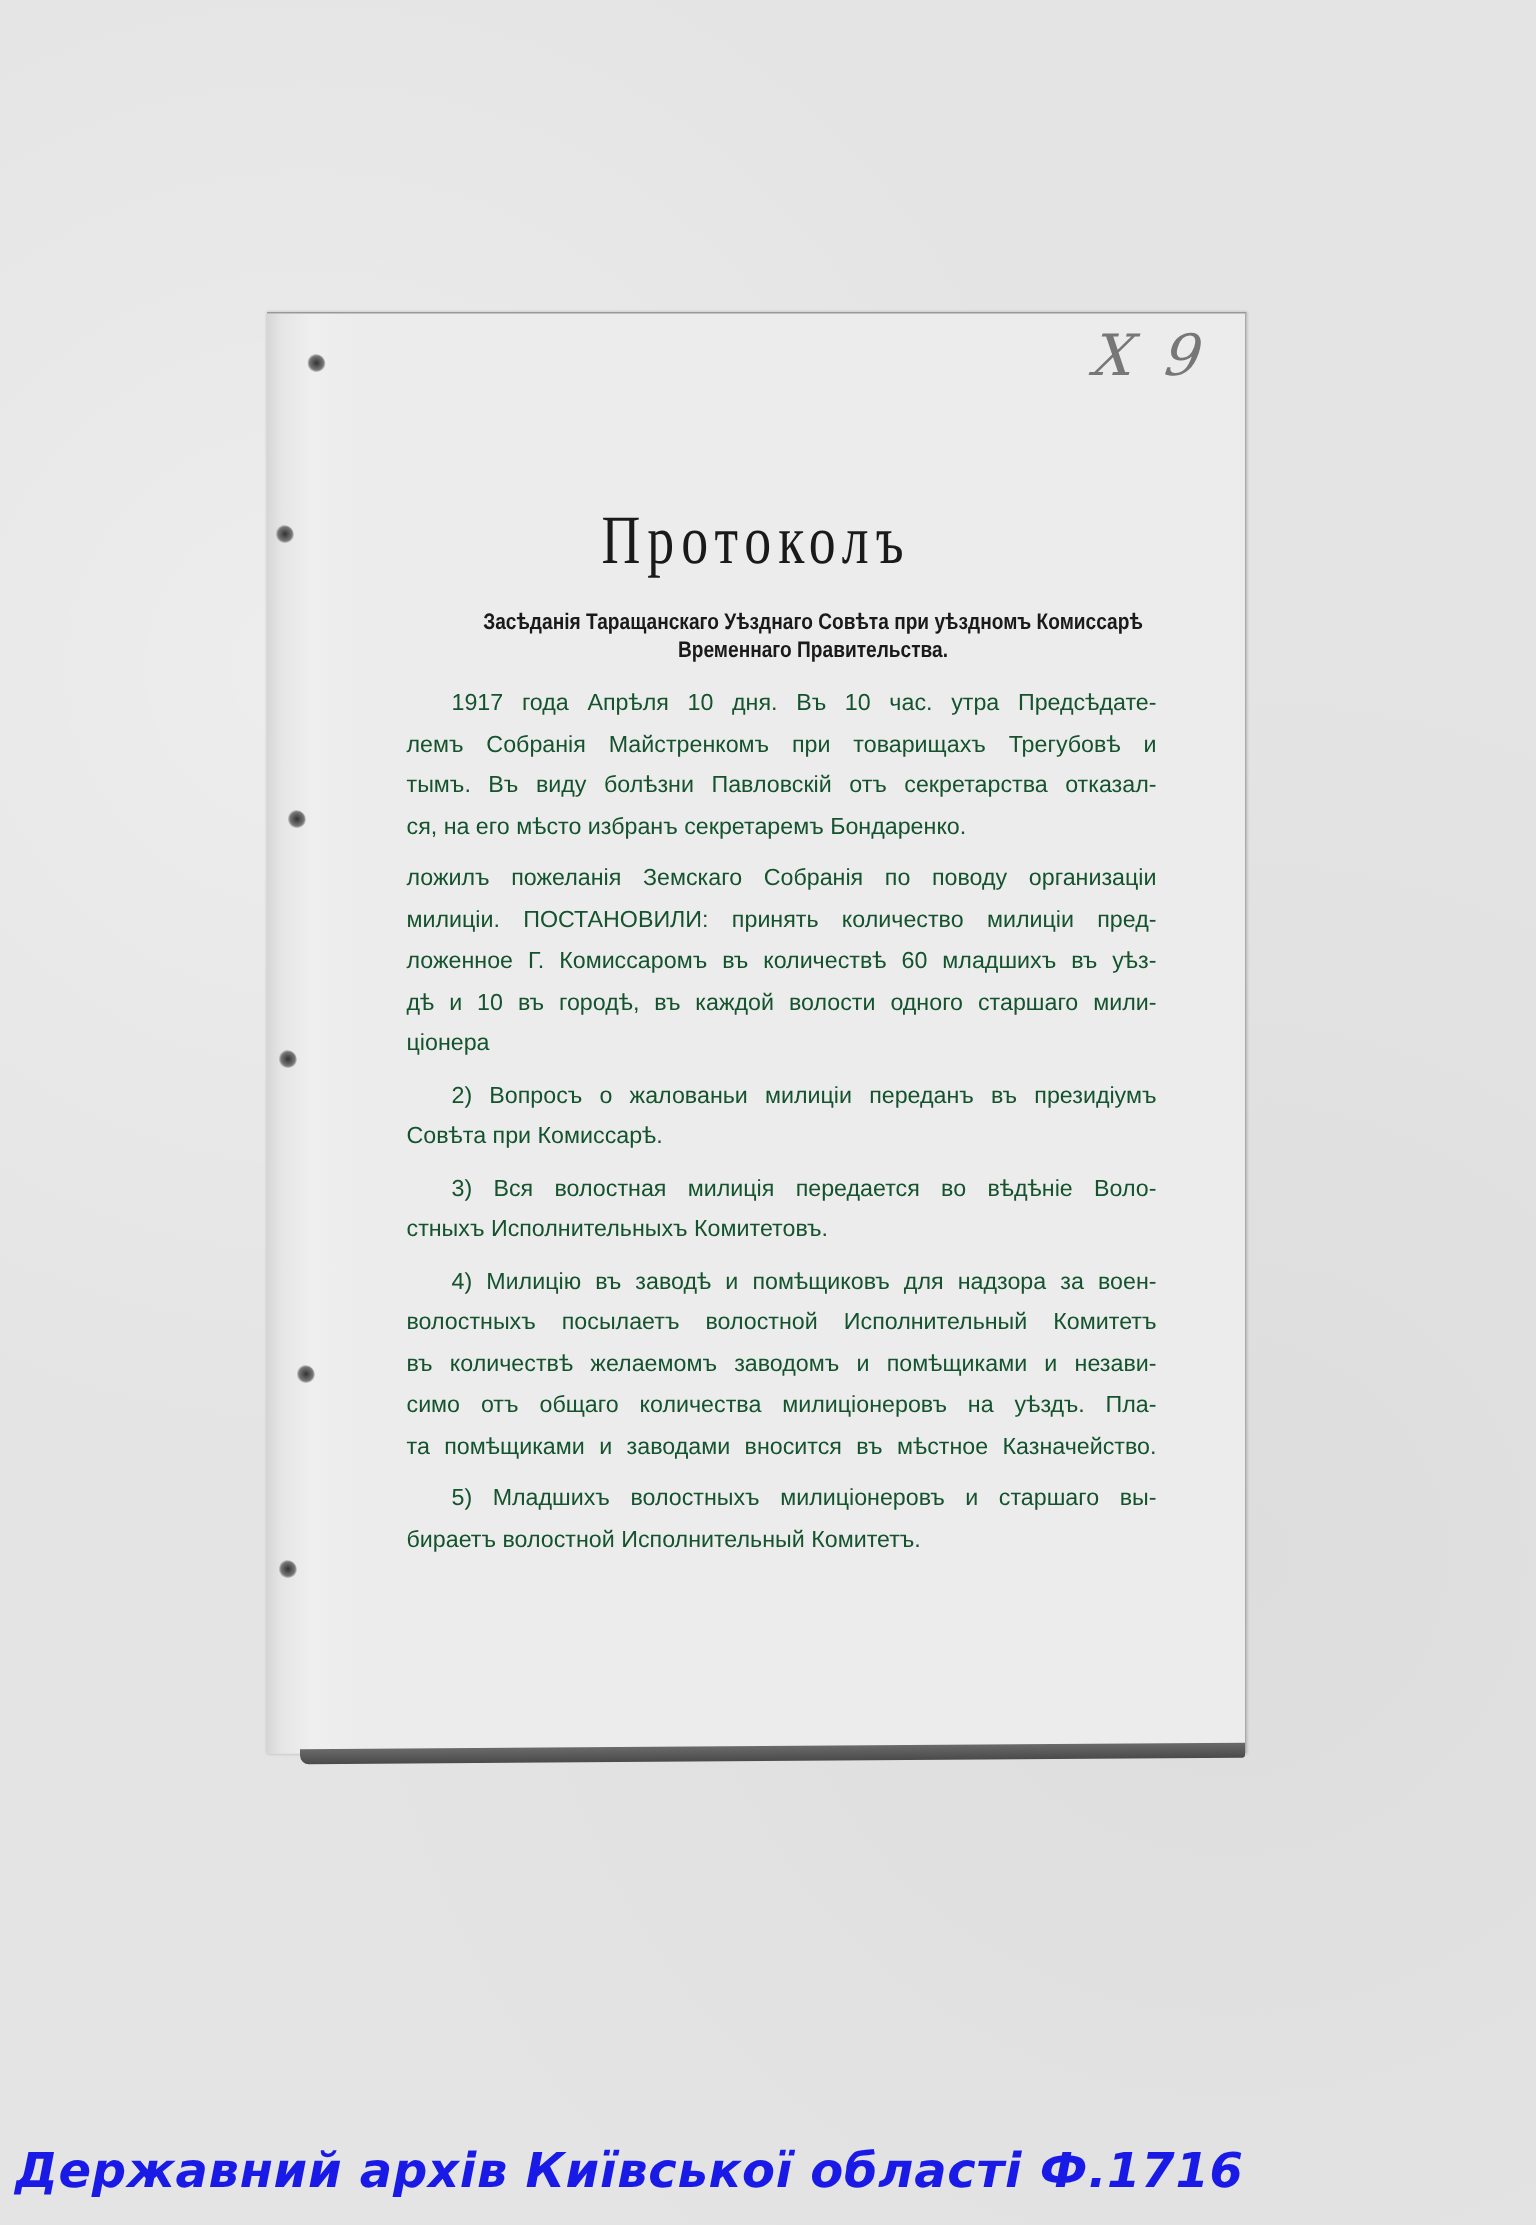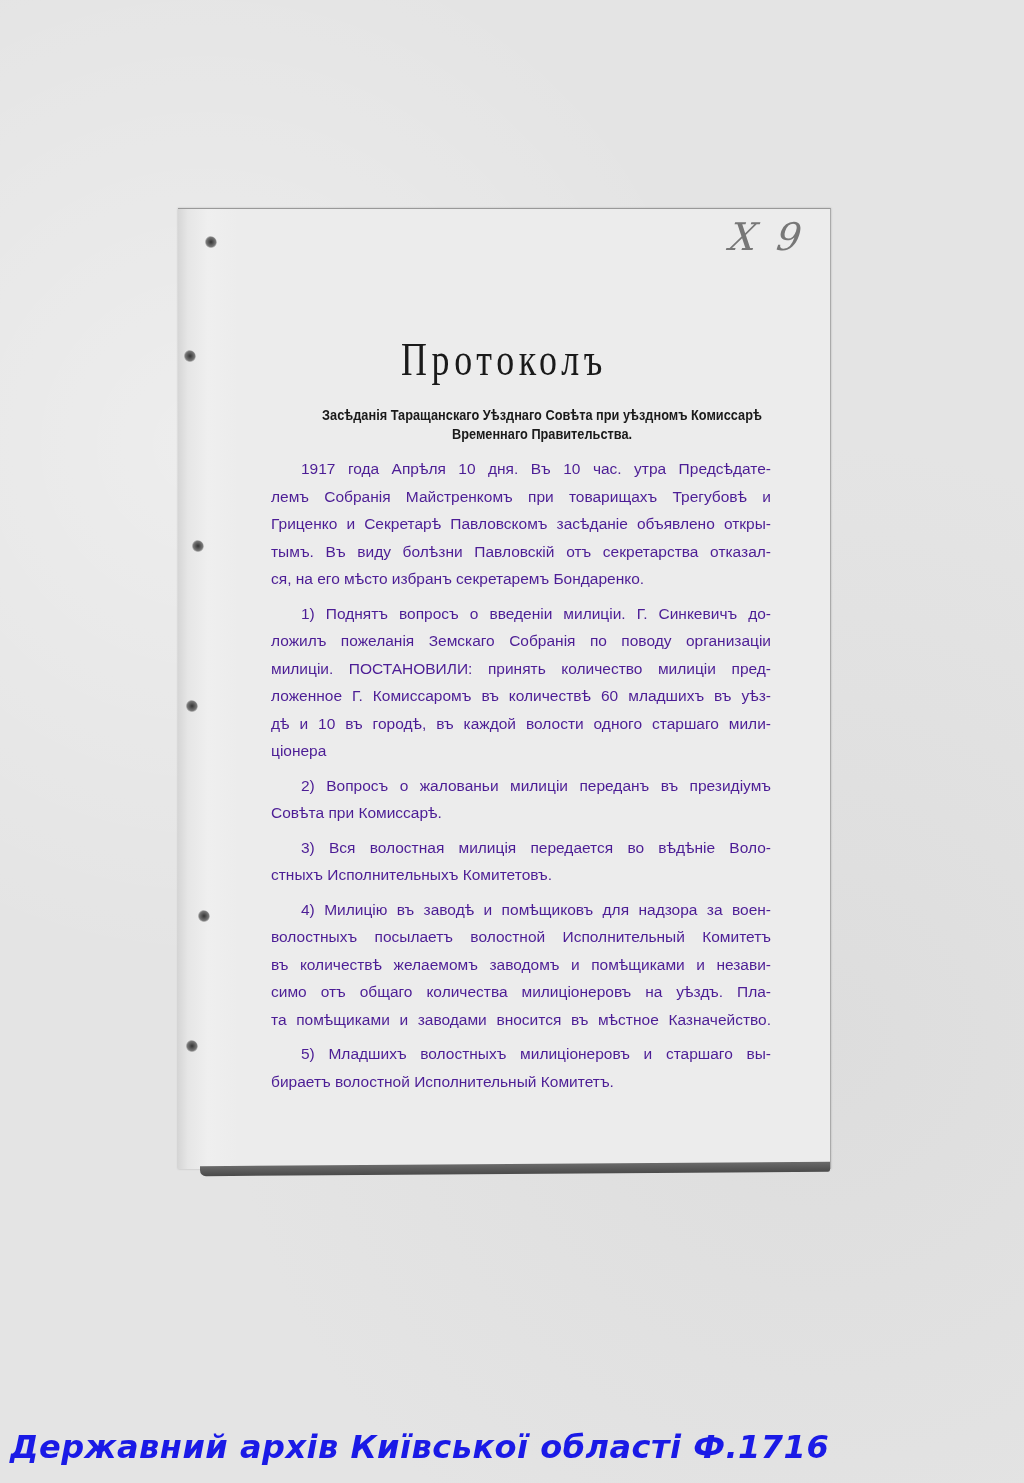--- a/index.html
+++ b/index.html
@@ -88,21 +88,21 @@
       display: block;
       transform: scaleX(0.85);
     }
     .body-text {
       position: absolute;
       left: 271px;
       top: 455px;
       width: 500px;
       font-family: "Liberation Sans", sans-serif;
       font-size: 15.5px;
-      color: #4c1d95;
+      color: #14532d;
       line-height: 27.5px;
     }
     .para {
       margin: 0 0 7px 0;
     }
     .line {
       display: block;
       text-align: justify;
       text-align-last: justify;
       white-space: nowrap;
@@ -145,26 +145,24 @@
 
 <div class="subtitle">
   <span>Засѣданія Таращанскаго Уѣзднаго Совѣта при уѣздномъ Комиссарѣ</span>
   <span>Временнаго Правительства.</span>
 </div>
 
 <div class="body-text">
   <div class="para">
     <span class="line indent">1917 года Апрѣля 10 дня. Въ 10 час. утра Предсѣдате-</span>
     <span class="line">лемъ Собранія Майстренкомъ при товарищахъ Трегубовѣ и</span>
-    <span class="line">Гриценко и Секретарѣ Павловскомъ засѣданіе объявлено откры-</span>
     <span class="line">тымъ. Въ виду болѣзни Павловскій отъ секретарства отказал-</span>
     <span class="line last">ся, на его мѣсто избранъ секретаремъ Бондаренко.</span>
   </div>
   <div class="para">
-    <span class="line indent">1) Поднятъ вопросъ о введеніи милиціи. Г. Синкевичъ до-</span>
     <span class="line">ложилъ пожеланія Земскаго Собранія по поводу организаціи</span>
     <span class="line">милиціи. ПОСТАНОВИЛИ: принять количество милиціи пред-</span>
     <span class="line">ложенное Г. Комиссаромъ въ количествѣ 60 младшихъ въ уѣз-</span>
     <span class="line">дѣ и 10 въ городѣ, въ каждой волости одного старшаго мили-</span>
     <span class="line last">ціонера</span>
   </div>
   <div class="para">
     <span class="line indent">2) Вопросъ о жалованьи милиціи переданъ въ президіумъ</span>
     <span class="line last">Совѣта при Комиссарѣ.</span>
   </div>

